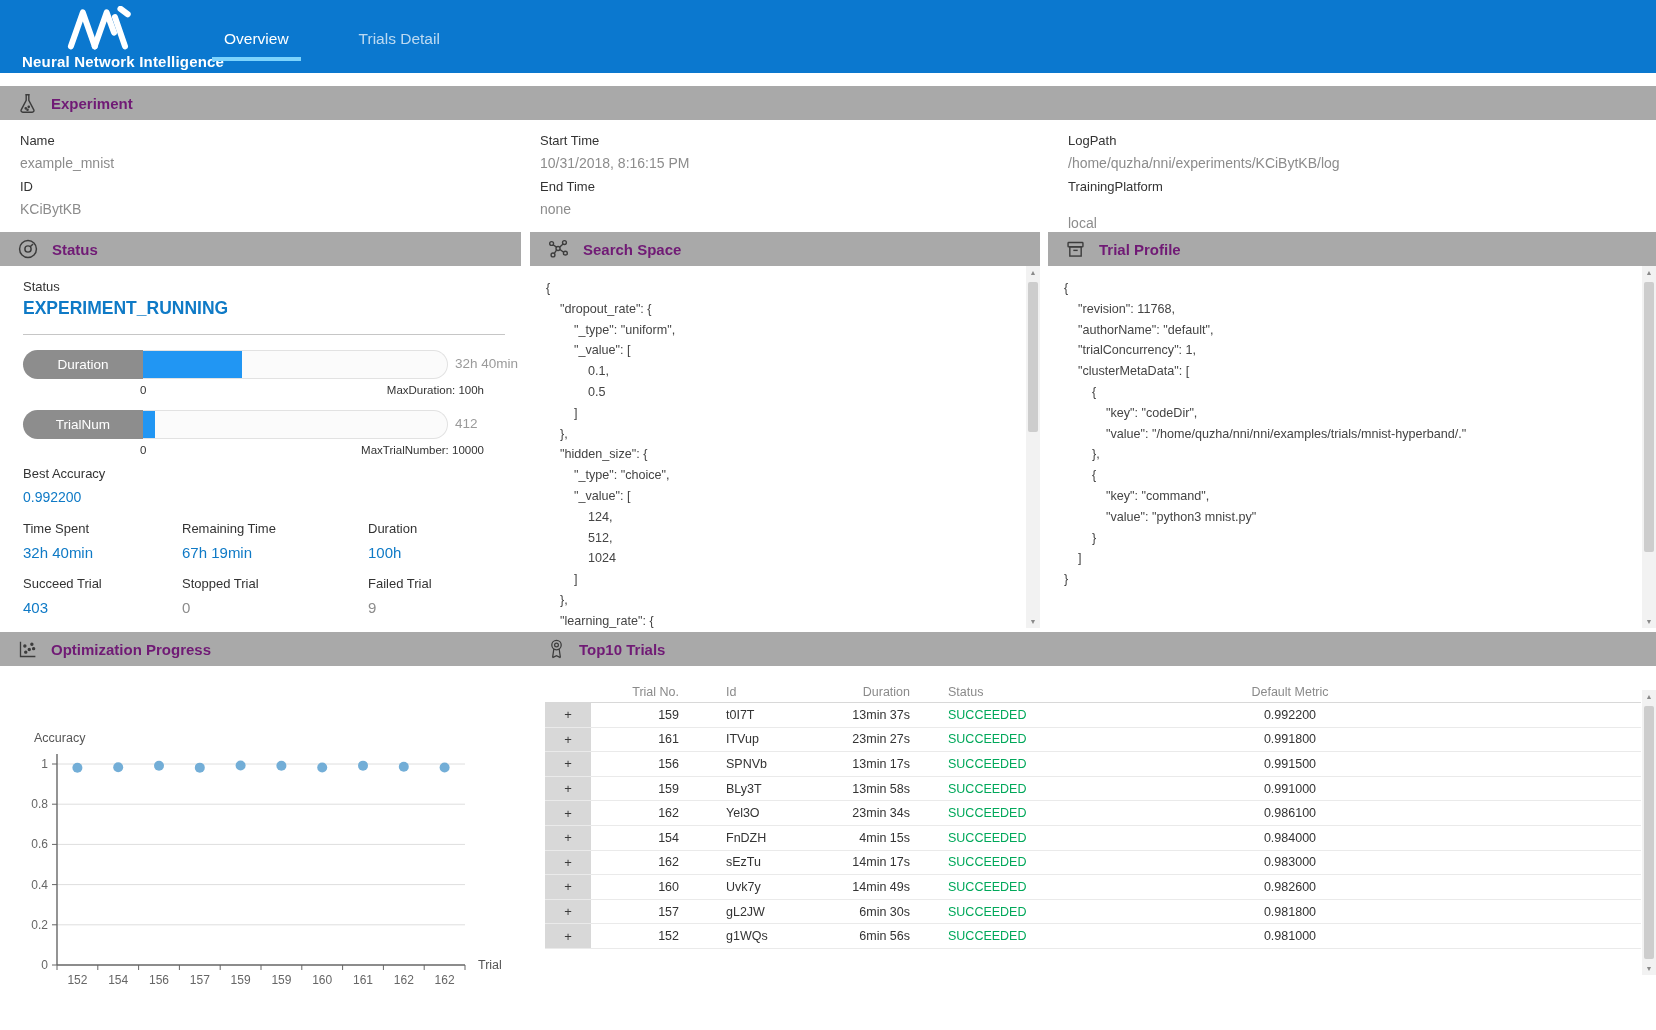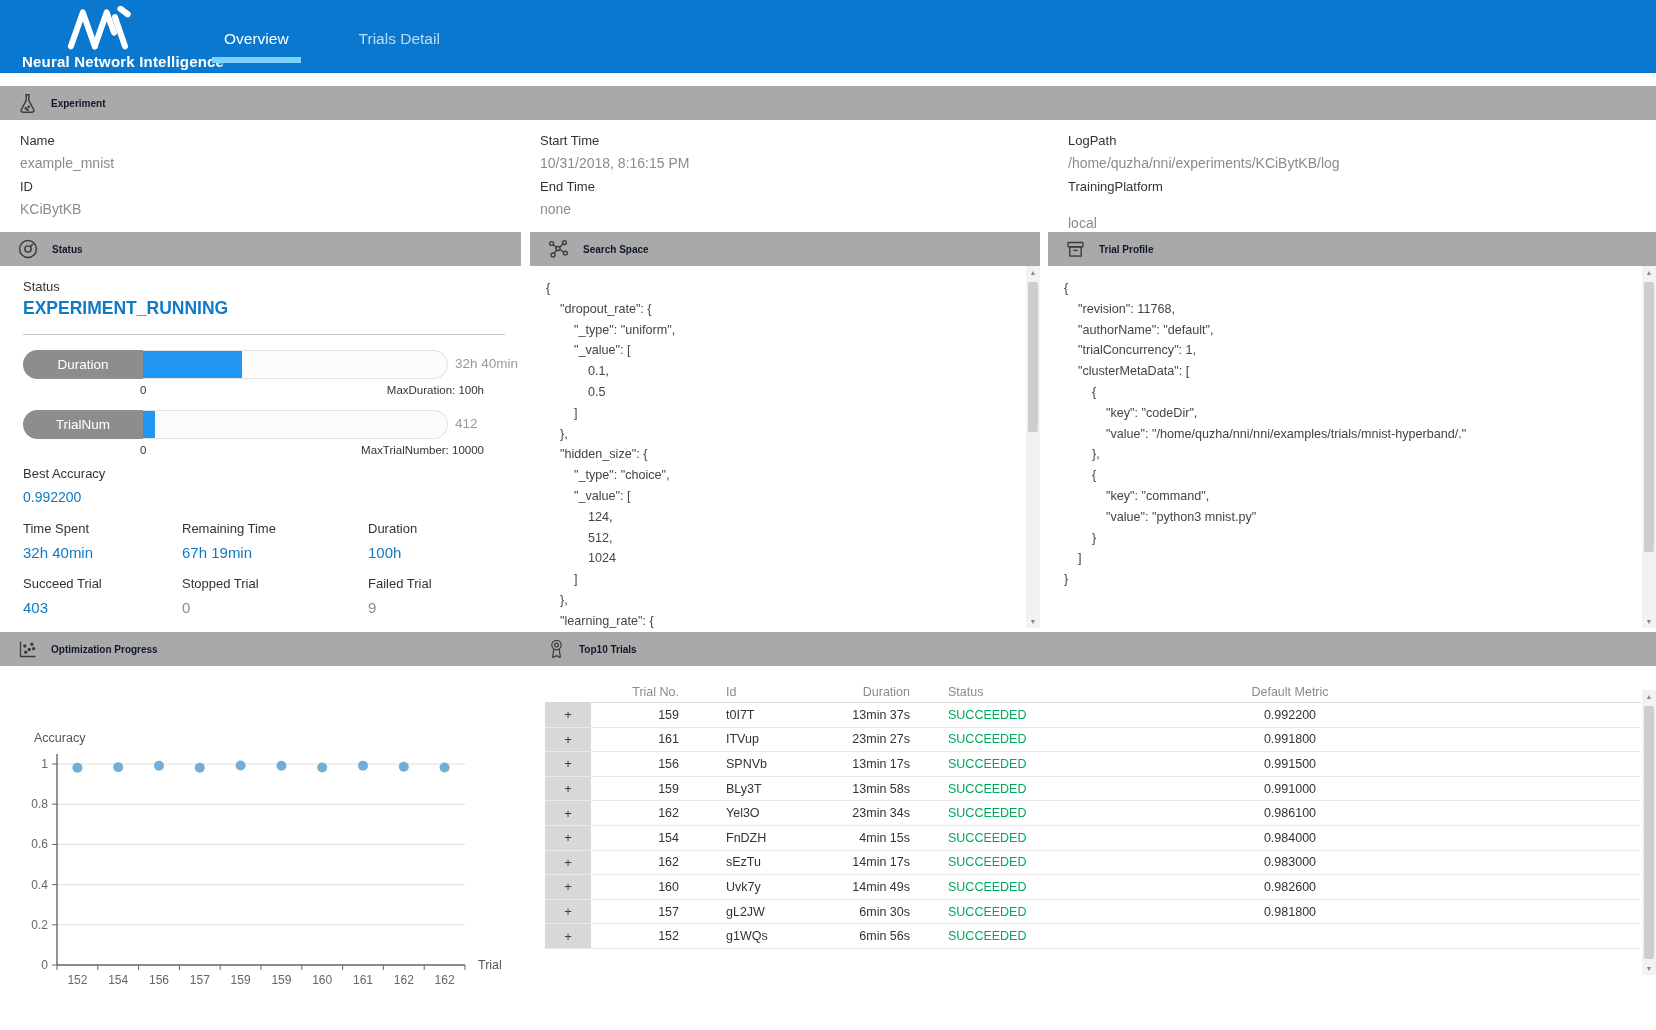--- a/index.html
+++ b/index.html
@@ -7,25 +7,25 @@
     width:1656px;height:1030px;position:relative;overflow:hidden;
     background:#ffffff;font-family:"Liberation Sans",sans-serif;color:#333;
   }
 
   
   .app-header{position:absolute;left:0;top:0;width:1656px;height:73px;background:#0b78cf;}
   .logo-mark{position:absolute;left:66px;top:6px;}
   .brand{position:absolute;left:22px;top:53px;color:#fff;font-size:15px;font-weight:bold;letter-spacing:.2px;}
   .nav{position:absolute;left:212px;top:30px;display:flex;gap:46px;}
   .tab{font-size:15.5px;color:rgba(255,255,255,.72);padding:0 12px 9px 12px;cursor:pointer;}
-  .tab.active{color:#fff;border-bottom:6px solid #7dd3fc;}
+  .tab.active{color:#fff;border-bottom:4px solid #7dd3fc;}
 
   
   .phead{position:absolute;height:34px;background:#a9a9a9;display:flex;align-items:center;gap:13px;padding-left:17px;box-sizing:border-box;}
-  .phead .ttl{font-size:10px;font-weight:bold;color:#0f172a;}
+  .phead .ttl{font-size:15px;font-weight:bold;color:#701a75;}
   .phead svg{flex:0 0 auto;}
 
   
   .f-label{position:absolute;font-size:13px;color:#333;}
   .f-value{position:absolute;font-size:14px;color:#8c8c8c;}
 
   
   .status-big{position:absolute;left:23px;top:298px;font-size:17.5px;font-weight:600;color:#0f7ac6;}
   .divider{position:absolute;left:23px;top:334px;width:482px;height:1px;background:#c6c6c6;}
   .pbar{position:absolute;left:23px;width:425px;height:29px;}
@@ -382,20 +382,21 @@
         <div class="c-du">6min 30s</div>
         <div class="c-st succeeded">SUCCEEDED</div>
         <div class="c-me">0.981800</div>
       </div>
       <div class="t-r">
         <div class="c-ex">+</div>
         <div class="c-no">152</div>
         <div class="c-id">g1WQs</div>
         <div class="c-du">6min 56s</div>
         <div class="c-st succeeded">SUCCEEDED</div>
+        <div class="c-me">0.981000</div>
       </div>
     </div>
   <div class="vscroll" style="left:1642px;top:690px;height:285px;">
     <div class="sarrow up">▲</div>
     <div class="sthumb" style="top:16px;height:253px;"></div>
     <div class="sarrow down">▼</div>
   </div>
 
 </div>
 

